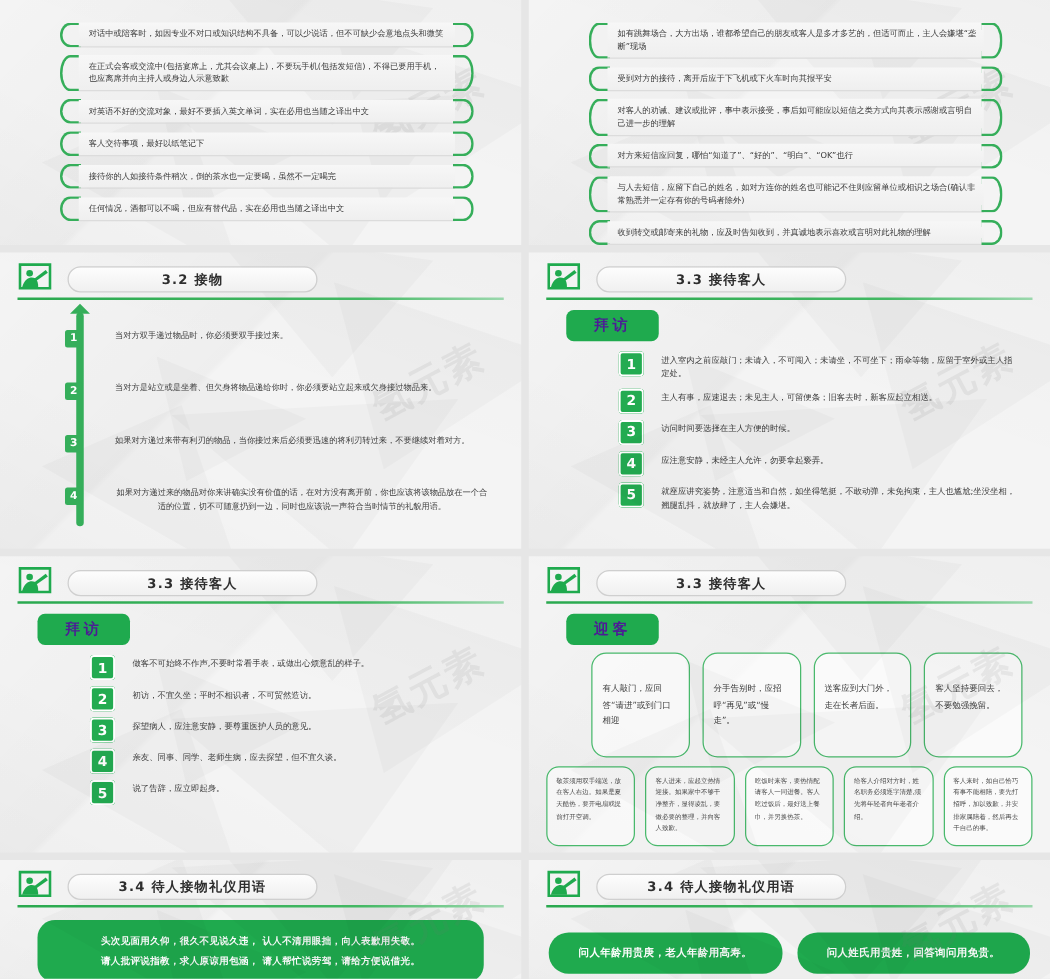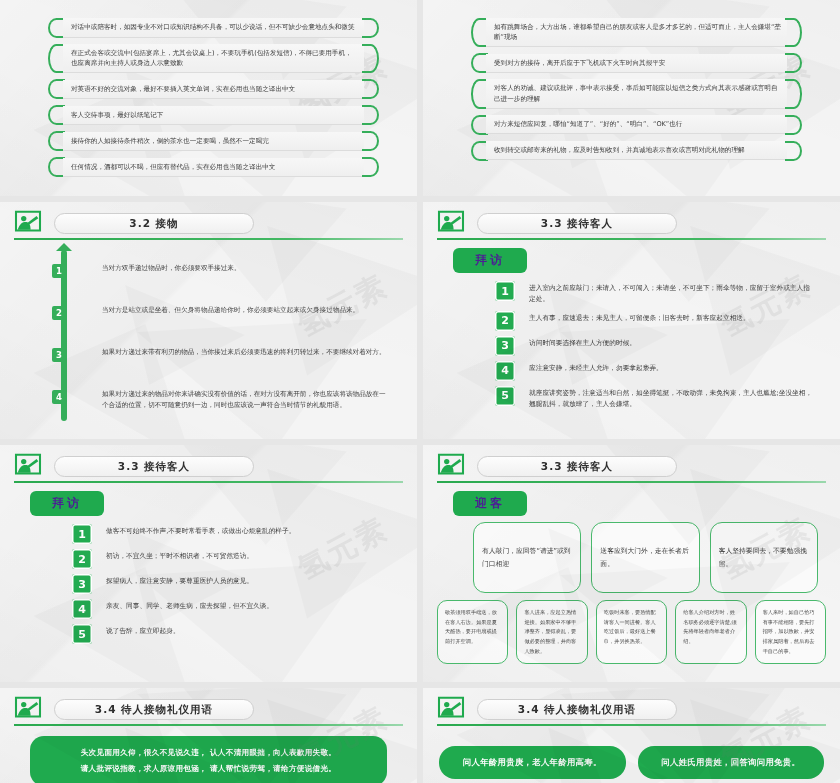--- a/index.html
+++ b/index.html
@@ -90,21 +90,21 @@
              border-left:8px solid transparent; border-right:8px solid transparent;
              border-bottom:8px solid #35ae5a; }
   .tl-items { position: relative; display:flex; flex-direction: column; justify-content: space-around;
               height: 100%; padding-left: 52px; }
   .tl-item { display: flex; align-items: flex-start; }
   .tl-num {
     width: 14px; height: 14px; flex: 0 0 auto; background: #35ae5a;
     border-radius: 2px; color: #fff; font-size: 8.5px; font-weight: bold;
     display: flex; align-items: center; justify-content: center; margin-top: 1px;
   }
-  .tl-txt { margin-left: 36px; font-size: 6.6px; line-height: 1.75; color: #3c3c3c; }
+  .tl-txt { margin-left: 26px; font-size: 6.6px; line-height: 1.75; color: #3c3c3c; text-align: center; }
 
   
   .tag {
     margin: 14px 0 0 30px; display: inline-flex; align-items: center; justify-content: center;
     background: #1faa4e; color: #4c1d95; font-size: 12px; font-weight: bold;
     border-radius: 6px; padding: 4px 22px; letter-spacing: 3px;
   }
   .numlist { padding: 8px 24px 0 72px; display: flex; flex-direction: column; gap: 5px; }
   .num-item { display: flex; align-items: flex-start; }
   .num-badge {
@@ -214,20 +214,25 @@
         <span class="brk-r"></span>
       </div>
       <div class="brk-row">
         <span class="brk-l"></span>
         <div class="brk-txt">对客人的劝诫、建议或批评，事中表示接受，事后如可能应以短信之类方式向其表示感谢或言明自己进一步的理解</div>
         <span class="brk-r"></span>
       </div>
       <div class="brk-row">
         <span class="brk-l"></span>
         <div class="brk-txt">对方来短信应回复，哪怕“知道了”、“好的”、“明白”、“OK”也行</div>
+        <span class="brk-r"></span>
+      </div>
+      <div class="brk-row">
+        <span class="brk-l"></span>
+        <div class="brk-txt">与人去短信，应留下自己的姓名，如对方连你的姓名也可能记不住则应留单位或相识之场合(确认非常熟悉并一定存有你的号码者除外)</div>
         <span class="brk-r"></span>
       </div>
       <div class="brk-row">
         <span class="brk-l"></span>
         <div class="brk-txt">收到转交或邮寄来的礼物，应及时告知收到，并真诚地表示喜欢或言明对此礼物的理解</div>
         <span class="brk-r"></span>
       </div>
     </div>
   </div>
 
@@ -376,20 +381,21 @@
         <circle cx="11" cy="10" r="3.1" fill="#1faa4e"></circle>
         <path d="M4 23 C6 16 10 14 13 14 C17 14 19 17 19 23 Z" fill="#1faa4e"></path>
         <path d="M14 16 L26 7 L28 9.5 L16 18 Z" fill="#1faa4e"></path>
       </svg>
       <div class="hdr-pill">3.3   接待客人</div>
       <div class="hdr-rule"></div>
     </div>
     <div class="tag">迎客</div>
     <div class="cards-top">
       <div class="card-top">有人敲门，应回答“请进”或到门口相迎</div>
+      <div class="card-top">分手告别时，应招呼“再见”或“慢走”。</div>
       <div class="card-top">送客应到大门外，走在长者后面。</div>
       <div class="card-top">客人坚持要回去，不要勉强挽留。</div>
     </div>
     <div class="cards-bot">
       <div class="card-bot">敬茶须用双手端送，放在客人右边。如果是夏天酷热，要开电扇或提前打开空调。</div>
       <div class="card-bot">客人进来，应起立热情迎接。如果家中不够干净整齐，显得凌乱，要做必要的整理，并向客人致歉。</div>
       <div class="card-bot">吃饭时来客，要热情配请客人一同进餐。客人吃过饭后，最好送上餐巾，并另换热茶。</div>
       <div class="card-bot">给客人介绍对方时，姓名职务必须逐字清楚,须先将年轻者向年老者介绍。</div>
       <div class="card-bot">客人来时，如自己恰巧有事不能相陪，要先打招呼，加以致歉，并安排家属陪着，然后再去干自己的事。</div>
     </div>

